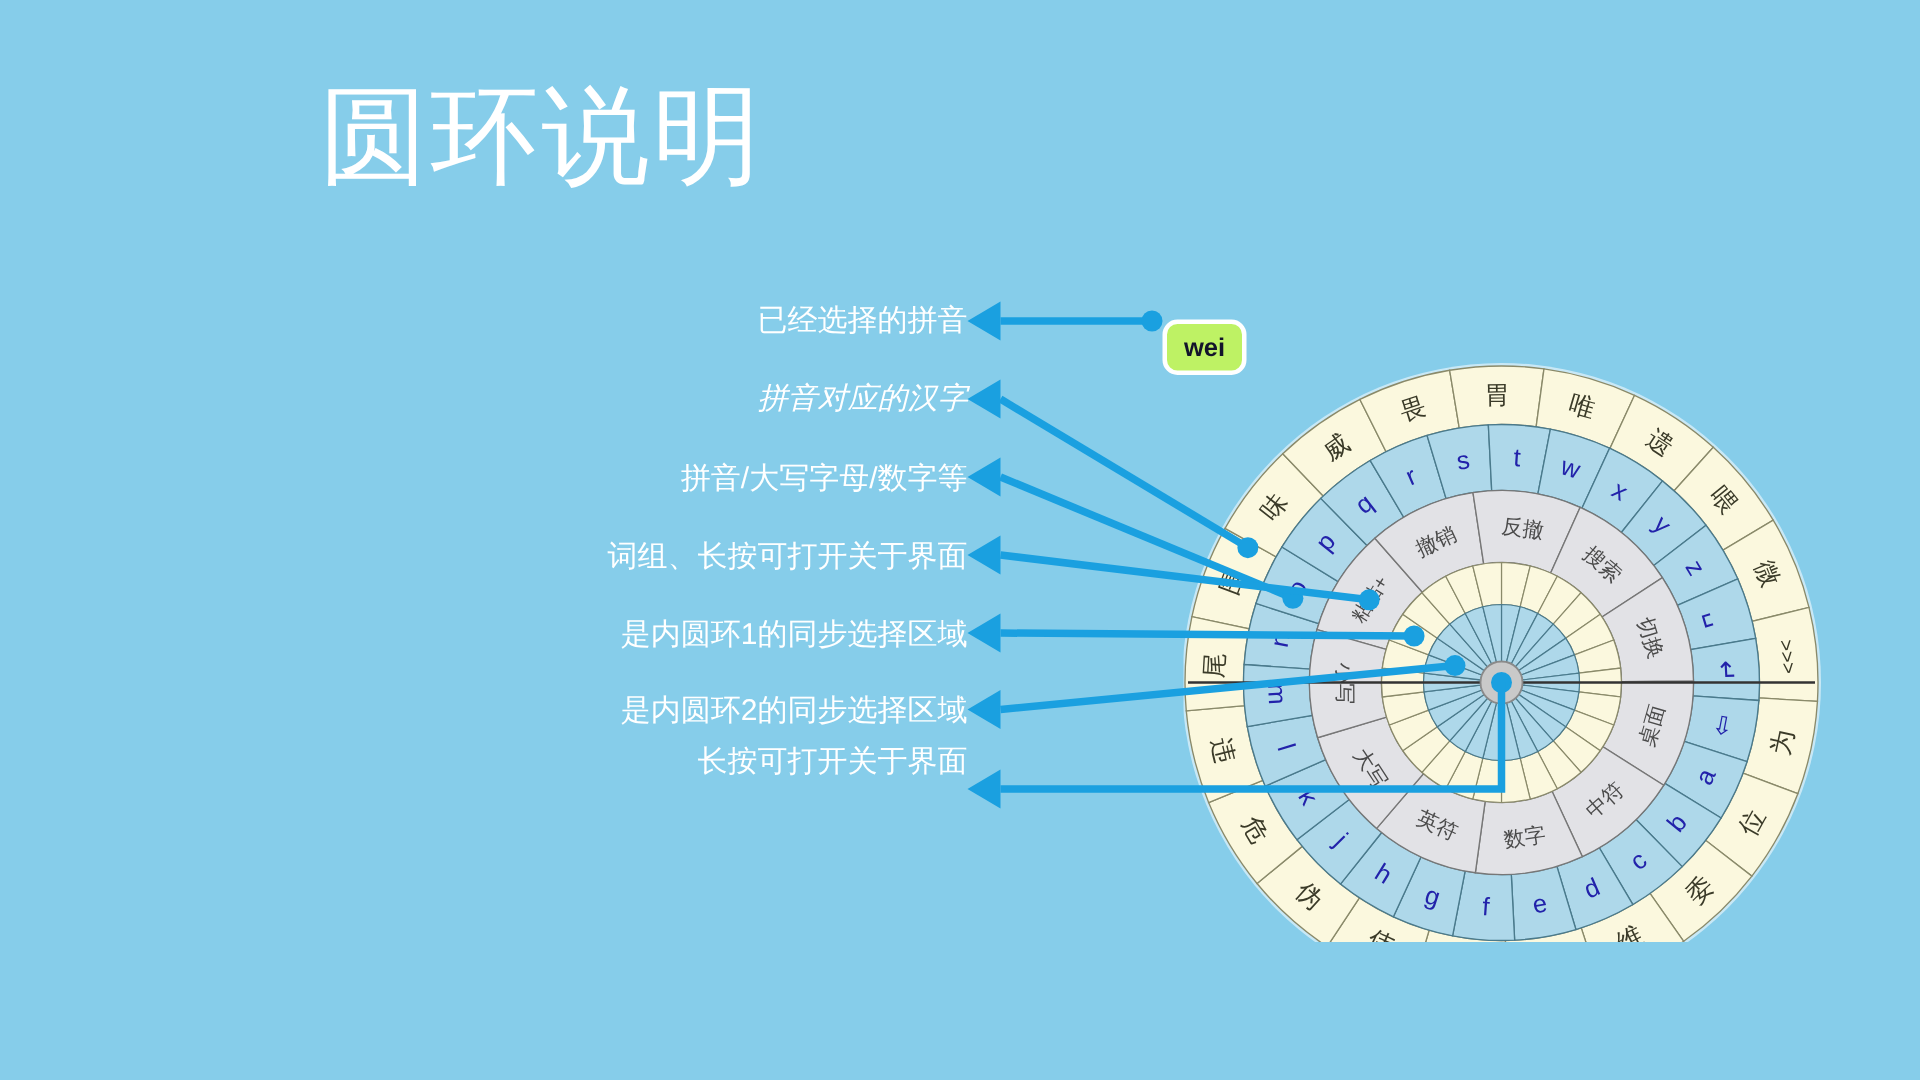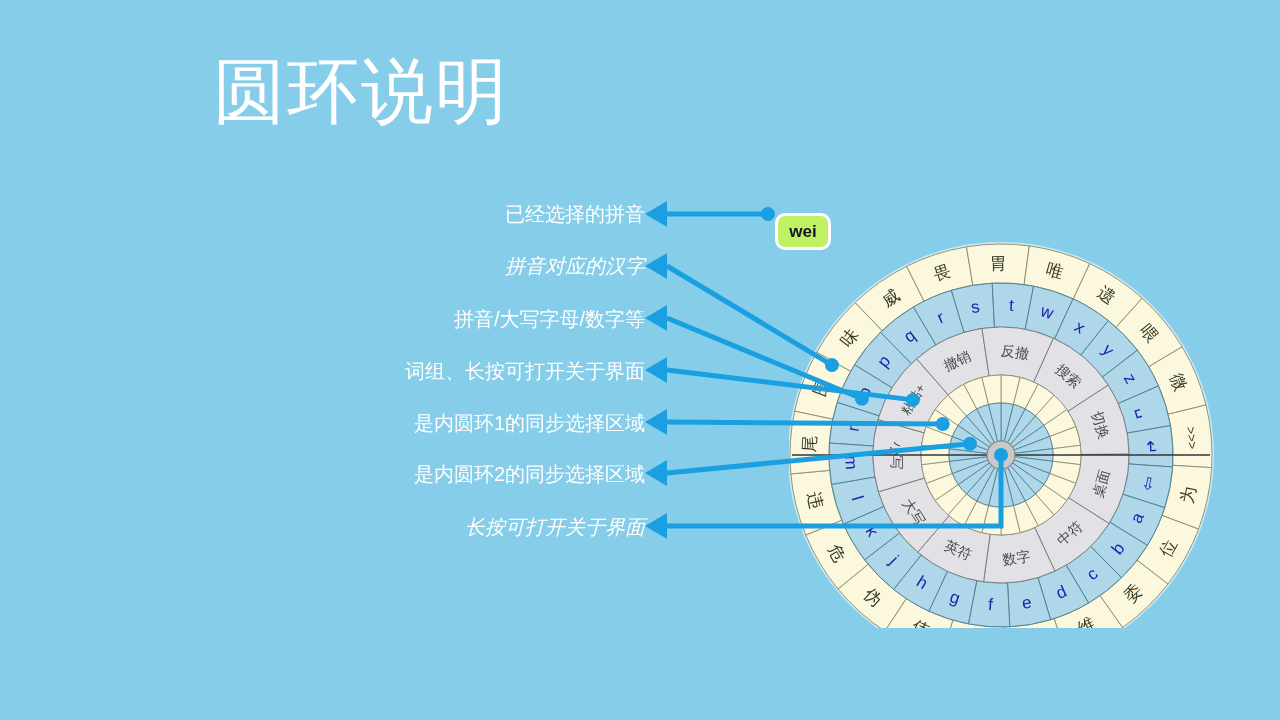--- a/index.html
+++ b/index.html
@@ -55,21 +55,21 @@
 
   <div class="title">圆环说明</div>
 
   <div class="labels">
       <div class="lbl" style="top: 198px;">已经选择的拼音</div>
       <div class="lbl" style="top: 250px; font-style: italic;">拼音对应的汉字</div>
       <div class="lbl" style="top: 303px; text-align: right;">拼音/大写字母/数字等</div>
       <div class="lbl" style="top: 355px;">词组、长按可打开关于界面</div>
       <div class="lbl" style="top: 407px;">是内圆环1的同步选择区域</div>
       <div class="lbl" style="top: 458px;">是内圆环2的同步选择区域</div>
-      <div class="lbl" style="top: 511px; font-style: italic;">长按可打开关于界面</div>
+      <div class="lbl" style="top: 492px;">长按可打开关于界面</div>
     </div>
 
   <div class="wei-badge">
     <span>wei</span>
   </div>
 
   <svg id="wheel" width="425" height="425" viewBox="0 0 425 425">
       <circle cx="212" cy="252" r="213" fill="#ffffff" fill-opacity="0.55"></circle>
       <g>
         <path d="M5.6108562451669854 208.1306332374528 A211 211 0 0 1 27.710869669785637 149.24535805067848 L61.77378949385371 168.2379222024488 A172 172 0 0 0 43.75861267378542 216.2391891793454 Z" fill="#fbf8de" stroke="#8a8a6a" stroke-width="0.9"></path>

